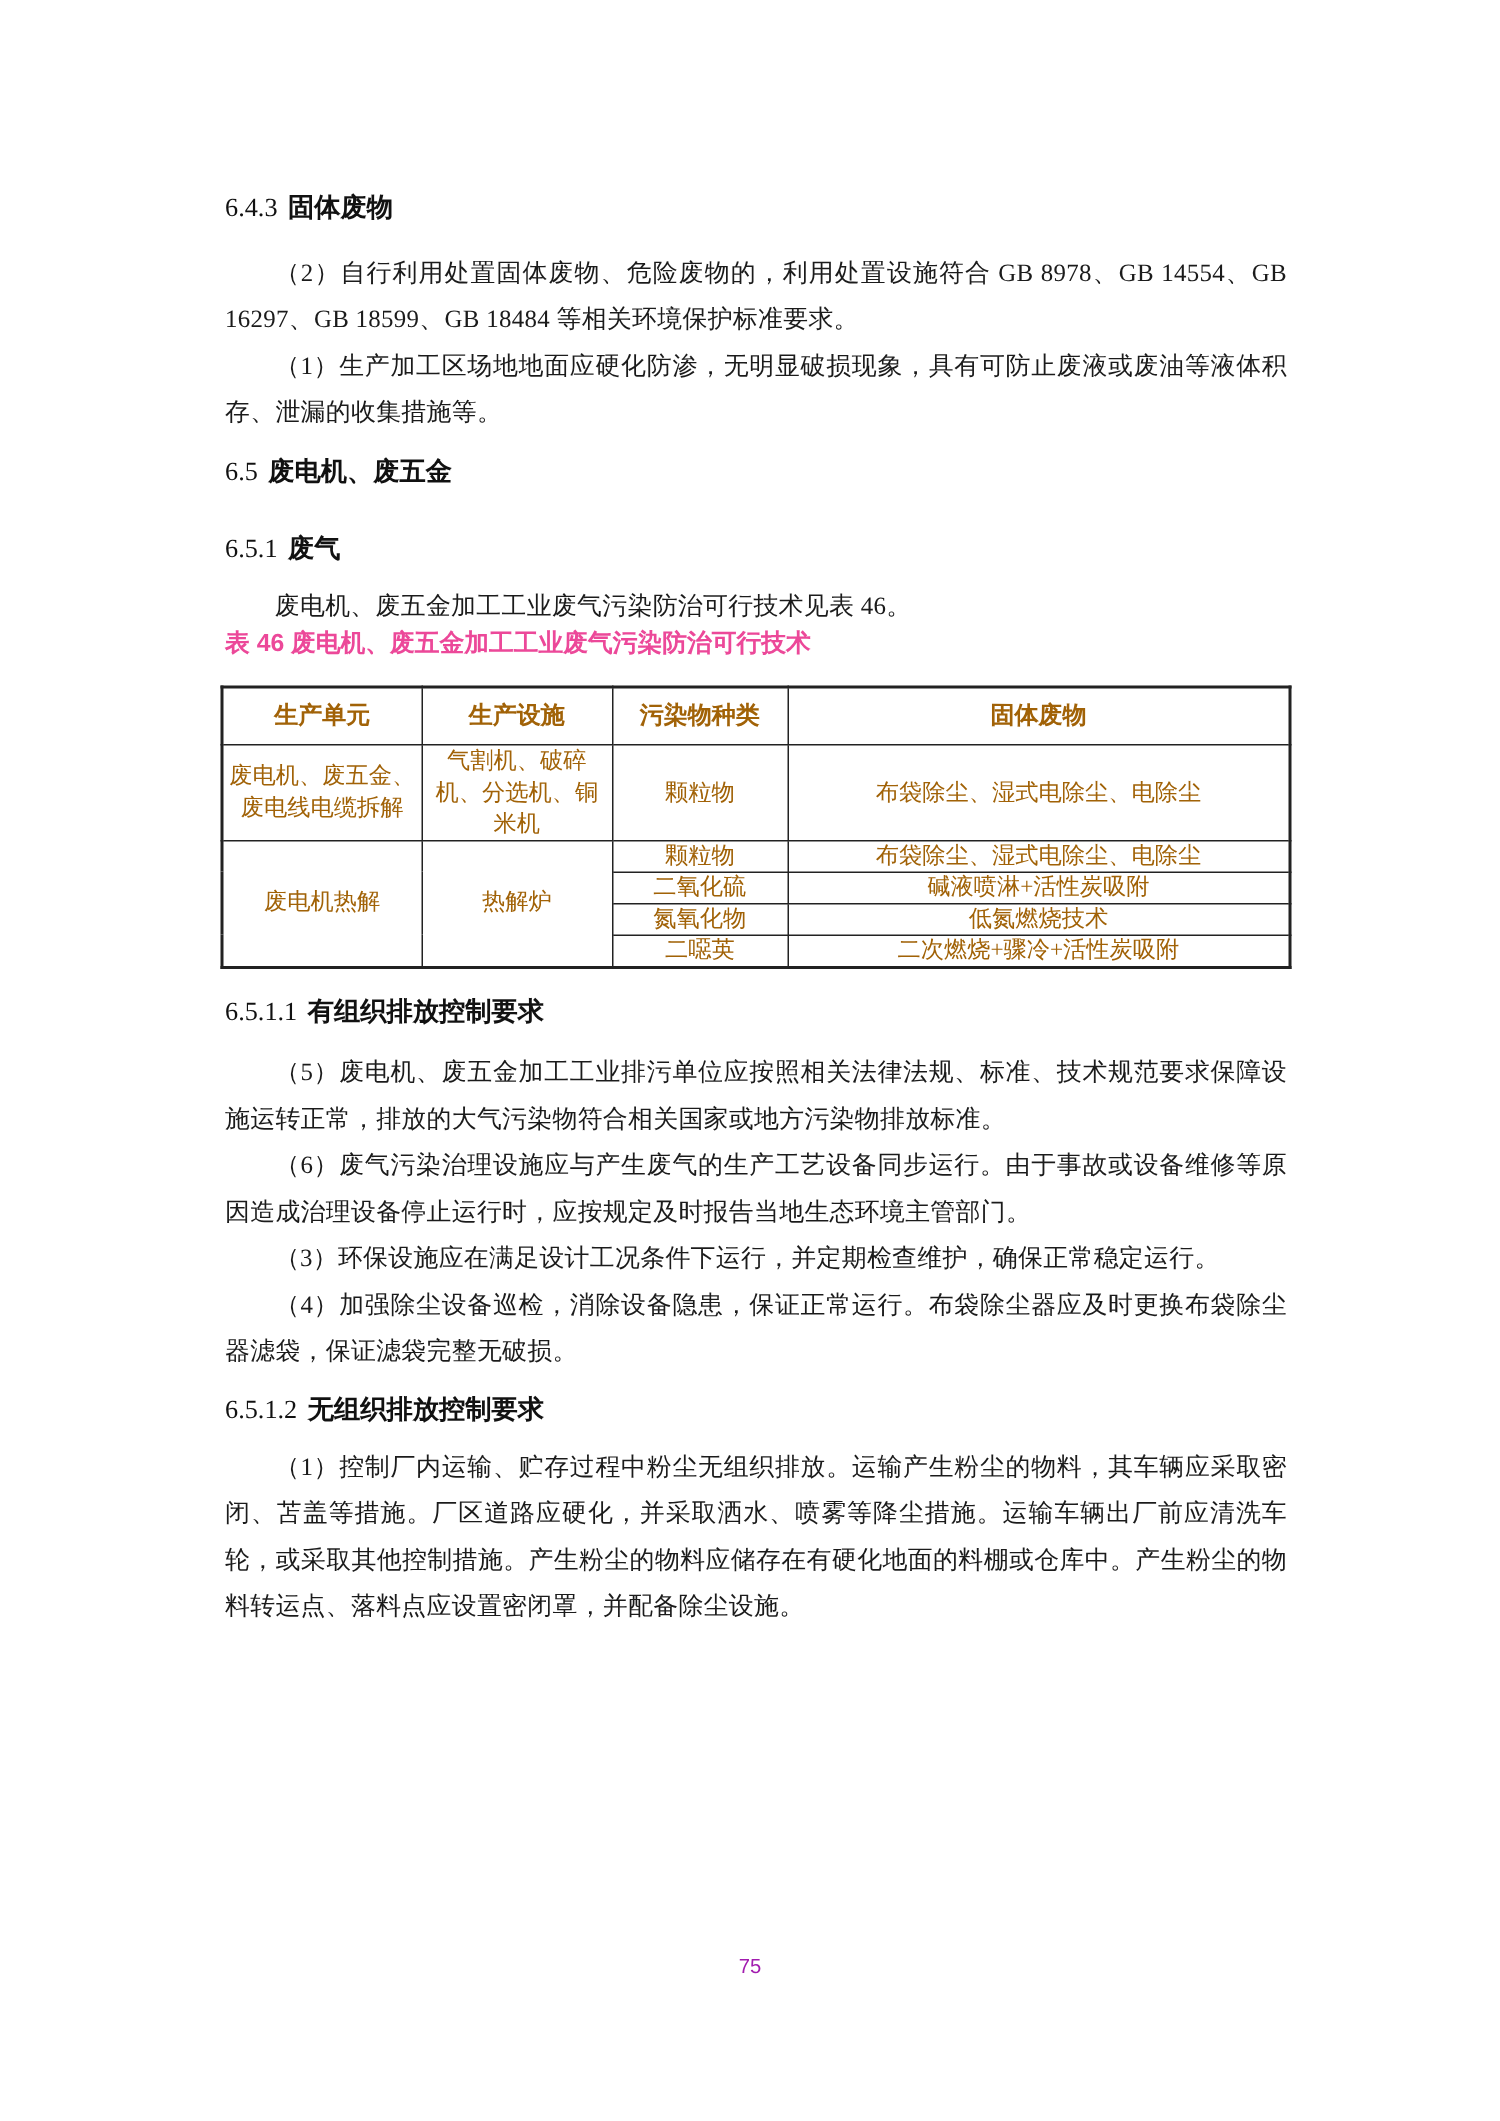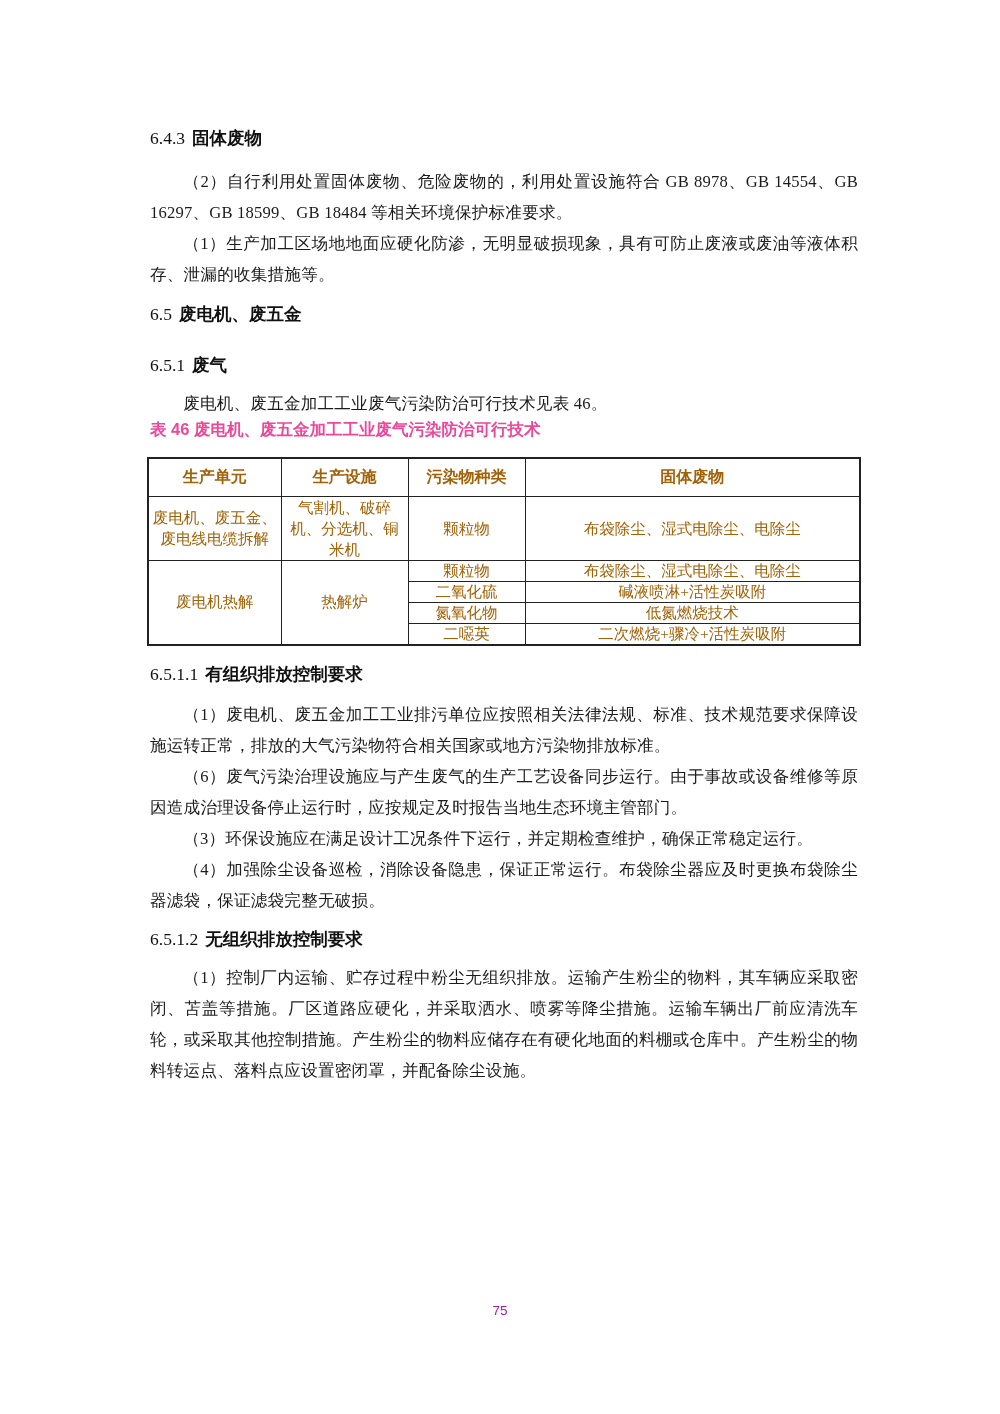--- a/index.html
+++ b/index.html
@@ -150,21 +150,21 @@
         </tr>
         <tr class="sub">
           <td>二噁英</td>
           <td>二次燃烧+骤冷+活性炭吸附</td>
         </tr>
       </tbody>
     </table>
 
     <h2 class="sec" id="h6511"><span class="hnum">6.5.1.1</span><span>有组织排放控制要求</span></h2>
     <div id="blk6511">
-      <p class="para">（1）废电机、废五金加工工业排污单位应按照相关法律法规、标准、技术规范要求保障设施运转正常，排放的大气污染物符合相关国家或地方污染物排放标准。</p>
+      <p class="para">（5）废电机、废五金加工工业排污单位应按照相关法律法规、标准、技术规范要求保障设施运转正常，排放的大气污染物符合相关国家或地方污染物排放标准。</p>
       <p class="para">（6）废气污染治理设施应与产生废气的生产工艺设备同步运行。由于事故或设备维修等原因造成治理设备停止运行时，应按规定及时报告当地生态环境主管部门。</p>
       <p class="para">（3）环保设施应在满足设计工况条件下运行，并定期检查维护，确保正常稳定运行。</p>
       <p class="para">（4）加强除尘设备巡检，消除设备隐患，保证正常运行。布袋除尘器应及时更换布袋除尘器滤袋，保证滤袋完整无破损。</p>
     </div>
 
     <h2 class="sec" id="h6512"><span class="hnum">6.5.1.2</span><span>无组织排放控制要求</span></h2>
     <div id="blk6512">
       <p class="para">（1）控制厂内运输、贮存过程中粉尘无组织排放。运输产生粉尘的物料，其车辆应采取密闭、苫盖等措施。厂区道路应硬化，并采取洒水、喷雾等降尘措施。运输车辆出厂前应清洗车轮，或采取其他控制措施。产生粉尘的物料应储存在有硬化地面的料棚或仓库中。产生粉尘的物料转运点、落料点应设置密闭罩，并配备除尘设施。</p>
     </div>
 

